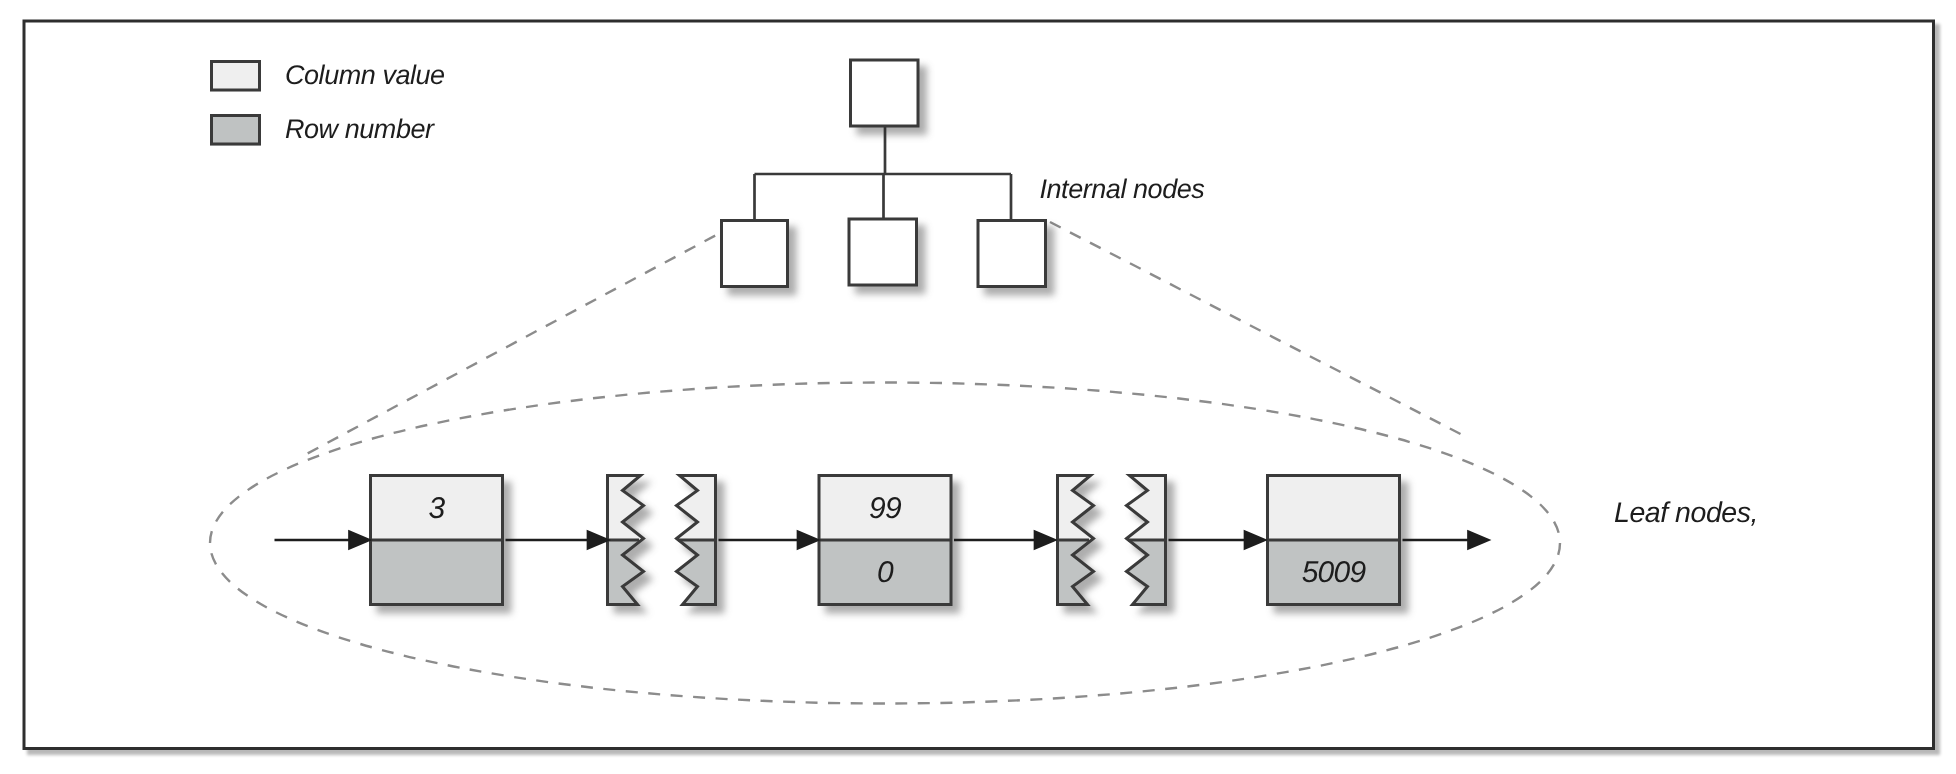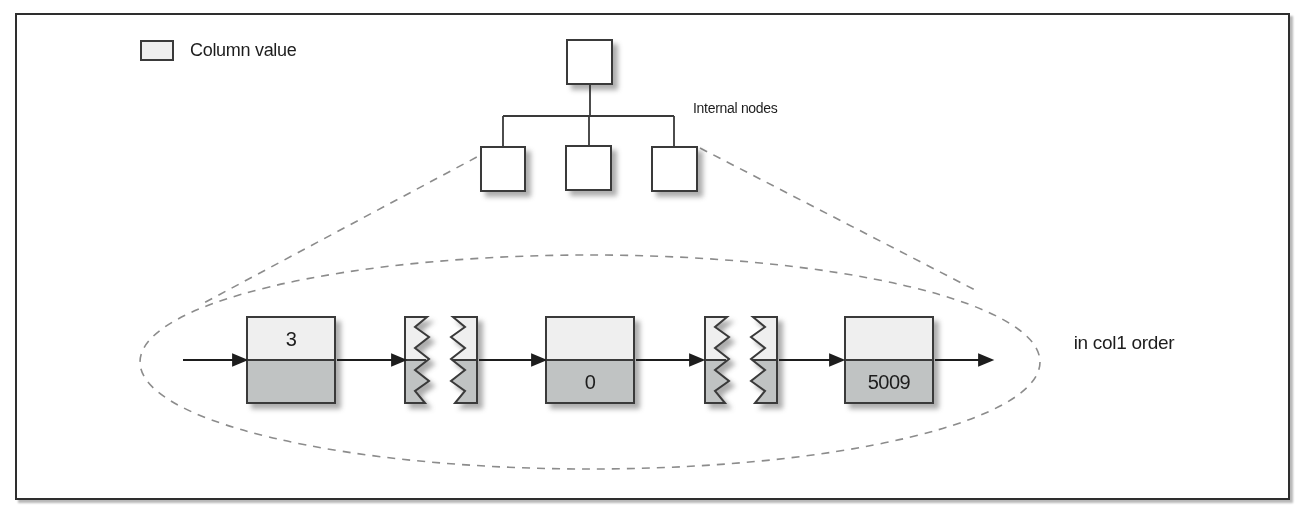--- a/index.html
+++ b/index.html
@@ -1,39 +1,39 @@
 <!DOCTYPE html>
 <html><head>
 <meta charset="utf-8">
 <style>
   html,body{margin:0;padding:0;background:#ffffff;}
   .stage{
     position:relative;width:1304px;height:516px;background:#ffffff;
-    font-family:"Liberation Sans",sans-serif;overflow:hidden;
+    font-family:"Liberation Sans",sans-serif;overflow:hidden;font-style:italic;
   }
   .frame{
     position:absolute;left:15px;top:13px;width:1271px;height:483px;
     border:2px solid #2e2e2e;box-shadow:3px 3px 2px rgba(0,0,0,0.28);
     background:#ffffff;
   }
   svg.layer{position:absolute;left:0;top:0;}
   .shadow{filter:drop-shadow(5px 5px 2.5px rgba(40,40,40,0.38));}
 
   .legend-row{position:absolute;left:140px;display:flex;align-items:center;}
   .legend-row .swatch{width:30px;height:17px;border:2px solid #3a3a3a;flex:0 0 auto;}
   .swatch.light{background:#efefef;}
   .swatch.dark{background:#bfc2c2;}
   .legend-row .legend-label{
     margin-left:16px;font-size:18px;color:#1d1d1d;letter-spacing:-0.3px;white-space:nowrap;
   }
   .row1{top:40px;}
   .row2{top:76px;}
 
   .lbl{position:absolute;color:#1d1d1d;letter-spacing:-0.3px;}
-  .internal-label{left:693px;top:100px;font-size:14px;white-space:nowrap;}
+  .internal-label{left:693px;top:116px;font-size:18px;white-space:nowrap;}
   .leaf-label{left:1038px;top:330px;width:172px;text-align:center;font-size:19px;line-height:25px;}
 
   .cellval{
     position:absolute;display:flex;align-items:center;justify-content:center;
     font-size:20px;color:#1d1d1d;letter-spacing:-0.5px;
   }
 </style>
 </head>
 <body>
 
@@ -105,24 +105,29 @@
         <line x1="935" y1="360" x2="979" y2="360"></line>
           <polygon points="979,354.5 992,360 979,365.5"></polygon>
       </g>
     </g>
   </svg>
 
   <div class="legend-row row1">
     <span class="swatch light"></span>
     <span class="legend-label">Column value</span>
   </div>
+  <div class="legend-row row2">
+    <span class="swatch dark"></span>
+    <span class="legend-label">Row number</span>
+  </div>
 
   <div class="lbl internal-label">Internal nodes</div>
   <div class="lbl leaf-label">
-    <div>in col1 order</div>
+    <div>Leaf nodes,</div>
   </div>
 
   <div class="cellval" style="left:247px;top:318px;width:88px;height:42px">3</div>
 
+  <div class="cellval" style="left:546px;top:318px;width:88px;height:42px">99</div>
   <div class="cellval" style="left:546px;top:361px;width:88px;height:42px">0</div>
 
   <div class="cellval" style="left:845px;top:361px;width:88px;height:42px">5009</div>
 </div>
 
 </body></html>

